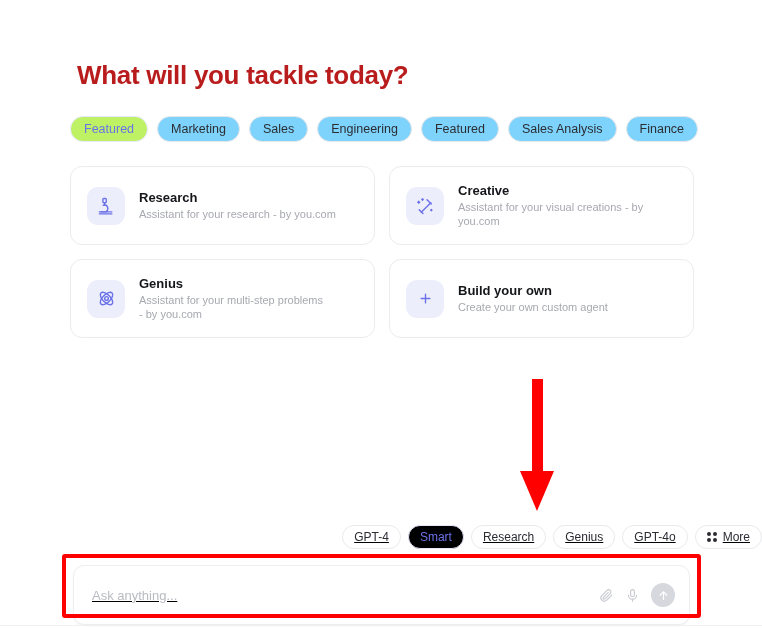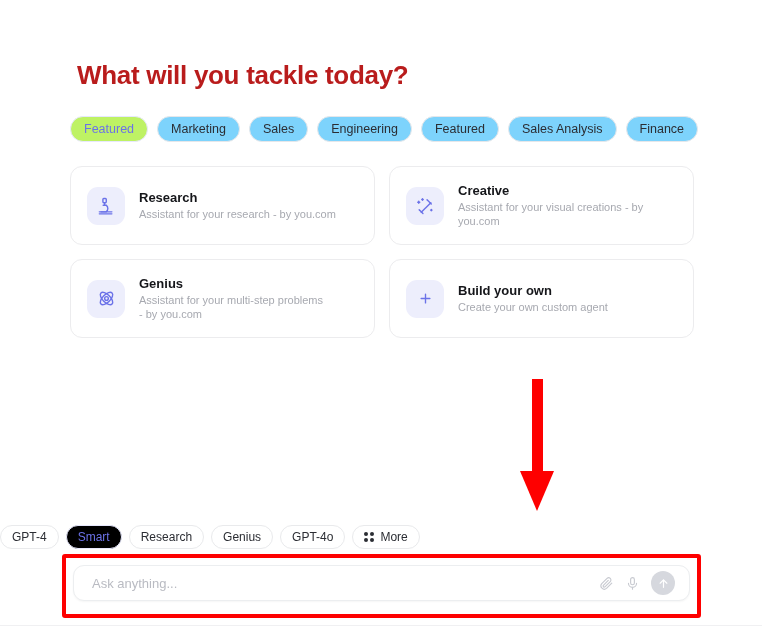--- a/index.html
+++ b/index.html
@@ -127,22 +127,23 @@
     pointer-events: none;
   }
 
   
   .model-row {
     position: absolute;
     left: 0;
     right: 0;
     top: 525px;
     display: flex;
-    justify-content: flex-start;
+    justify-content: flex-end;
     gap: 7px;
+    text-decoration: underline;
   }
   .model-pill {
     height: 24px;
     padding: 0 11px;
     border-radius: 12px;
     border: 1px solid #e9eaec;
     background: #ffffff;
     color: #2b2d33;
     font-size: 12px;
     line-height: 22px;
@@ -180,28 +181,29 @@
     height: 64px;
     border: 4px solid #fe0000;
     border-radius: 3px;
     pointer-events: none;
   }
   .composer {
     position: absolute;
     left: 73px;
     top: 565px;
     width: 617px;
-    height: 36px;
+    height: 60px;
     border: 1px solid #eceef0;
     border-radius: 11px;
     background: #ffffff;
     box-shadow: 0 1px 2px rgba(16,18,24,0.04);
     display: flex;
     align-items: center;
     padding: 0 14px 0 16px;
+    text-decoration: underline;
   }
   .composer-input {
     flex: 1;
     border: none;
     outline: none;
     background: transparent;
     font-family: "Liberation Sans", sans-serif;
     font-size: 13px;
     color: #2b2d33;
     height: 100%;

